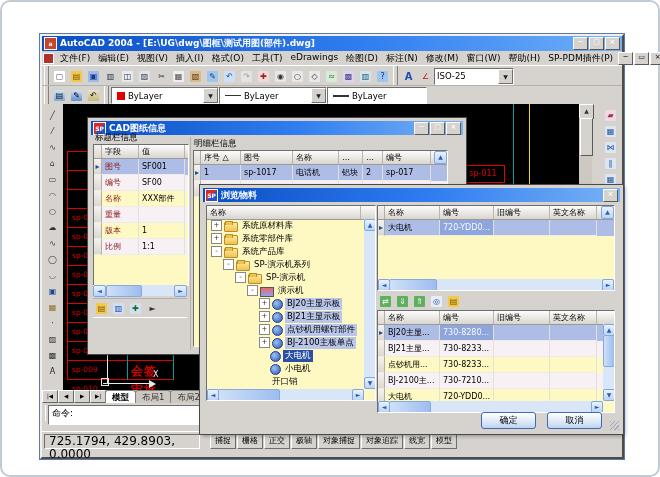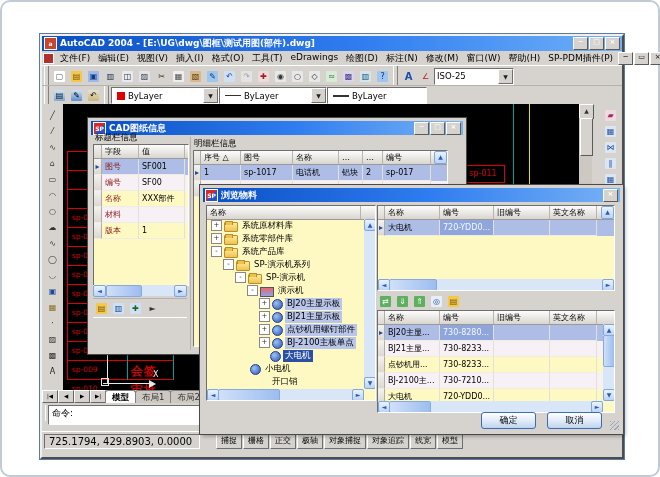--- a/index.html
+++ b/index.html
@@ -41,21 +41,21 @@
   
   #tabs{position:absolute;left:0;top:354px;right:0;height:13px;background:#d6d3ce;display:flex;align-items:flex-end;}
   .tab-nav{width:14px;height:11px;background:#d6d3ce;border:1px solid;border-color:#fff #666 #666 #fff;font-size:5.5px;line-height:10px;text-align:center;flex:none;}
   .tab{padding:0 6px;height:12px;line-height:12px;font-size:8.5px;background:#cdc9c2;border:1px solid #808080;border-bottom:none;
        border-radius:3px 3px 0 0;margin-left:-1px;color:#333;}
   .tab.active{background:#fff;font-weight:bold;color:#000;}
   #cmdline{position:absolute;left:0;top:367px;right:0;height:28px;background:#d6d3ce;}
   #cmdbox{position:absolute;left:6px;top:2px;right:4px;height:16px;background:#fff;border:1px solid;border-color:#6e6e6e #fff #fff #6e6e6e;
           font-size:9px;padding:1px 3px;}
   #statusbar{position:absolute;left:0;top:395px;right:0;height:18px;background:#d6d3ce;display:flex;align-items:center;padding:0 2px;border-top:1px solid #fff;}
-  #coords{width:150px;height:13px;line-height:13px;font-size:10px;padding-left:4px;background:#d6d3ce;margin-right:16px;}
+  #coords{width:150px;height:13px;line-height:13px;font-size:12px;padding-left:4px;background:#d6d3ce;margin-right:10px;}
   .toggle{height:13px;line-height:12px;padding:0 4px;font-size:8px;background:#d6d3ce;margin-right:1px;white-space:nowrap;}
   
   .fwin{position:absolute;background:#d6d3ce;border:3px solid #d6d3ce;outline:1px solid #4a4a4a;box-shadow:2px 2px 4px rgba(0,0,0,.35);}
   .fwin .tb{height:14px;display:flex;align-items:center;padding:0 2px;color:#fff;font-weight:bold;font-size:9px;
             background:linear-gradient(90deg,#0a4fc4,#2f7df0 55%,#78b2f5);}
   .spicon{width:11px;height:11px;background:linear-gradient(135deg,#d42a2a 50%,#2a52c8 50%);color:#fff;font-size:6px;font-weight:bold;
           line-height:11px;text-align:center;margin-right:3px;border:1px solid #fff;flex:none;}
   .pane-caption{font-size:8.5px;height:13px;line-height:13px;padding-left:3px;color:#000;}
   .grid{position:absolute;background:#fef9c3;border:1px solid;border-color:#6e6e6e #fff #fff #6e6e6e;overflow:hidden;}
   .g-hdr{display:flex;background:linear-gradient(#fdfdfd,#d9d5ce);border-bottom:1px solid #9a9a9a;}
@@ -434,27 +434,32 @@
               <span class="g-c fieldname" style="width: 33px;">编号</span>
               <span class="g-c" style="width: 42px;">SF00</span>
             </div>
             <div class="g-row">
               <span class="g-c gutter" style="width: 7px;"></span>
               <span class="g-c fieldname" style="width: 33px;">名称</span>
               <span class="g-c" style="width: 42px;">XXX部件</span>
             </div>
             <div class="g-row row-alt">
               <span class="g-c gutter" style="width: 7px;"></span>
-              <span class="g-c fieldname" style="width: 33px;">材料</span>
+              <span class="g-c fieldname" style="width: 33px;">重量</span>
               <span class="g-c" style="width: 42px;"></span>
             </div>
             <div class="g-row">
               <span class="g-c gutter" style="width: 7px;"></span>
               <span class="g-c fieldname" style="width: 33px;">版本</span>
               <span class="g-c" style="width: 42px;">1</span>
+            </div>
+            <div class="g-row row-alt">
+              <span class="g-c gutter" style="width: 7px;"></span>
+              <span class="g-c fieldname" style="width: 33px;">比例</span>
+              <span class="g-c" style="width: 42px;">1:1</span>
             </div>
           </div>
       </div>
 
       <div style="position:absolute;left:1px;top:154px;width:94px;height:11px;" class="xsb-track">
         <div class="xsb-btn" style="left:0;top:0;width:11px;height:10px;line-height:9px;">◄</div>
         <div class="xsb-thumb" style="left:13px;top:0;width:34px;height:10px;"></div>
         <div class="xsb-btn" style="right:0;top:0;width:11px;height:10px;line-height:9px;">►</div>
       </div>
 
@@ -574,21 +579,21 @@
           <div class="tree-item" style="padding-left: 52px;">
             <span class="expander">+</span>
             <span class="t-ico part"></span>
             <span class="hl" style="padding: 0px 2px;">BJ-2100主板单点</span>
           </div>
           <div class="tree-item" style="padding-left: 52px;">
             <span style="width: 11px; flex: 0 0 auto;"></span>
             <span class="t-ico part"></span>
             <span class="sel" style="padding: 0px 2px;">大电机</span>
           </div>
-          <div class="tree-item" style="padding-left: 32px;">
+          <div class="tree-item" style="padding-left: 52px;">
             <span style="width: 11px; flex: 0 0 auto;"></span>
             <span class="t-ico part"></span>
             <span style="padding: 0px 2px;">小电机</span>
           </div>
           <div class="tree-item" style="padding-left: 52px;">
             <span style="width: 11px; flex: 0 0 auto;"></span>
             <span style="padding: 0px 2px;">开口销</span>
           </div>
         </div>
 

